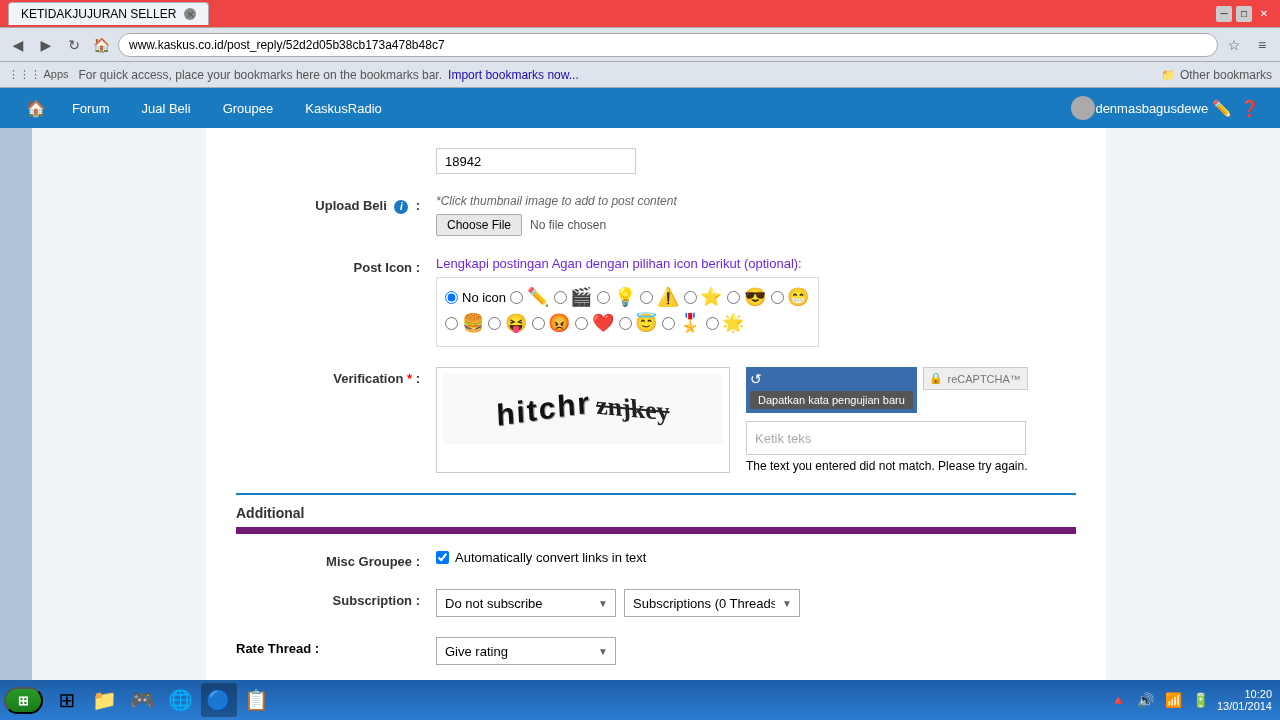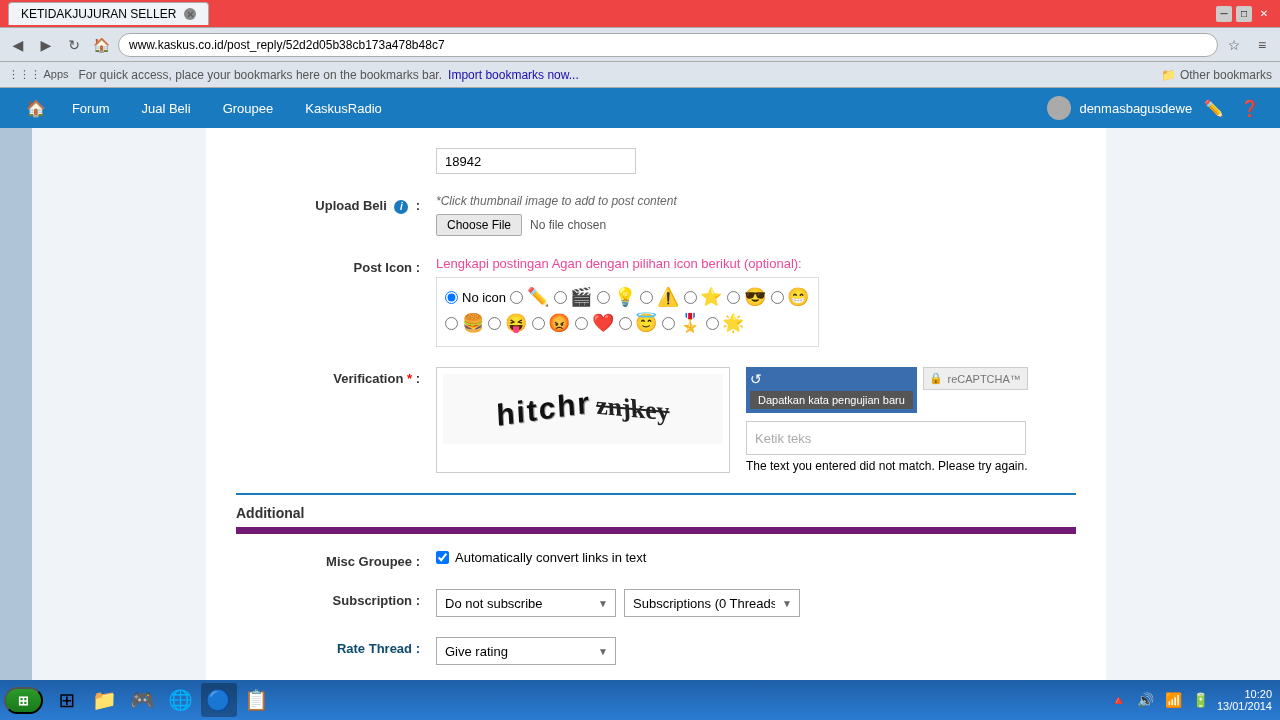--- a/index.html
+++ b/index.html
@@ -14,40 +14,40 @@
     .nav-btn { width: 24px; height: 24px; border: none; background: transparent; cursor: pointer; font-size: 14px; color: #555; display: flex; align-items: center; justify-content: center; }
     .nav-btn:disabled { color: #bbb; }
     .address-bar { flex: 1; height: 24px; border: 1px solid #aaa; border-radius: 12px; padding: 0 10px; font-size: 12px; background: white; }
     .bookmarks-bar { background: #dde4ec; height: 26px; display: flex; align-items: center; padding: 0 8px; font-size: 12px; color: #555; border-bottom: 1px solid #aaa; gap: 6px; }
     .bookmarks-bar a { color: #1a0dab; text-decoration: none; }
 
     
     .site-nav { background: #1a7abf; height: 40px; display: flex; align-items: center; padding: 0 16px; gap: 0; }
     .site-nav .home-icon { color: white; font-size: 16px; padding: 0 10px; cursor: pointer; }
     .nav-item { color: white; padding: 0 16px; height: 40px; display: flex; align-items: center; cursor: pointer; font-size: 13px; }
-    .nav-right { margin-left: auto; display: flex; align-items: center; gap: 8px; color: white; font-size: 13px; }
+    .nav-right { margin-left: auto; display: flex; align-items: center; color: white; font-size: 13px; }
     .nav-right .icon-btn { color: white; cursor: pointer; font-size: 16px; padding: 4px; }
 
     
     .page-content { background: #f0f4f8; flex: 1; overflow-y: auto; margin-left: 32px; }
     .content-area { max-width: 900px; margin: 0 auto; background: white; padding: 20px 30px; min-height: 600px; }
 
     .form-row { display: flex; margin-bottom: 20px; }
     .form-label { width: 200px; font-weight: bold; color: #333; padding-top: 4px; text-align: right; padding-right: 16px; font-size: 13px; }
     .form-label .req { color: red; }
     .form-content { flex: 1; }
 
     
     .upload-note { font-size: 12px; color: #666; margin-bottom: 6px; font-style: italic; }
     .upload-note .info-icon { background: #1a7abf; color: white; border-radius: 50%; width: 14px; height: 14px; display: inline-flex; align-items: center; justify-content: center; font-size: 10px; cursor: pointer; }
     .choose-file-btn { background: #e8e8e8; border: 1px solid #aaa; padding: 3px 10px; font-size: 12px; cursor: pointer; border-radius: 2px; }
     .file-chosen { color: #555; margin-left: 8px; font-size: 12px; }
 
     
-    .icon-label { color: #ec4899; font-size: 13px; margin-bottom: 6px; }
+    .icon-label { color: #6d28d9; font-size: 13px; margin-bottom: 6px; }
     .icon-row { display: flex; align-items: center; gap: 4px; margin-bottom: 4px; flex-wrap: wrap; }
     .icon-row input[type=radio] { cursor: pointer; }
     .icon-emoji { font-size: 18px; }
     .captcha-input { width: 280px; height: 34px; border: 1px solid #ccc; padding: 0 8px; font-size: 13px; }
     .captcha-input::placeholder { color: #aaa; }
     .error-text { color: #000000; font-size: 12px; margin-top: 4px; }
 
     
     .section-header { font-weight: bold; font-size: 14px; color: #333; border-bottom: 7px solid #701a75; padding-bottom: 6px; margin-bottom: 16px; }
 
@@ -262,21 +262,21 @@
               <div class="select-wrapper">
                 <select class="form-select" style="width:176px;">
                   <option>Subscriptions (0 Threads)</option>
                 </select>
               </div>
             </div>
           </div>
         </div>
 
         <div class="form-row">
-          <div style="font-weight:bold; color:#0c4a6e; padding-top:4px; text-align:right; padding-right:16px; font-size:13px; width:200px; flex-shrink:0;">
+          <div style="font-weight:bold; color:#000000; padding-top:4px; text-align:left; padding-right:16px; font-size:13px; width:200px; flex-shrink:0;">
             <span>Rate Thread</span> :
           </div>
           <div class="form-content">
             <div class="select-wrapper">
               <select class="form-select" style="width:180px;">
                 <option>Give rating</option>
                 <option>1 star</option>
                 <option>2 stars</option>
                 <option>3 stars</option>
                 <option>4 stars</option>

